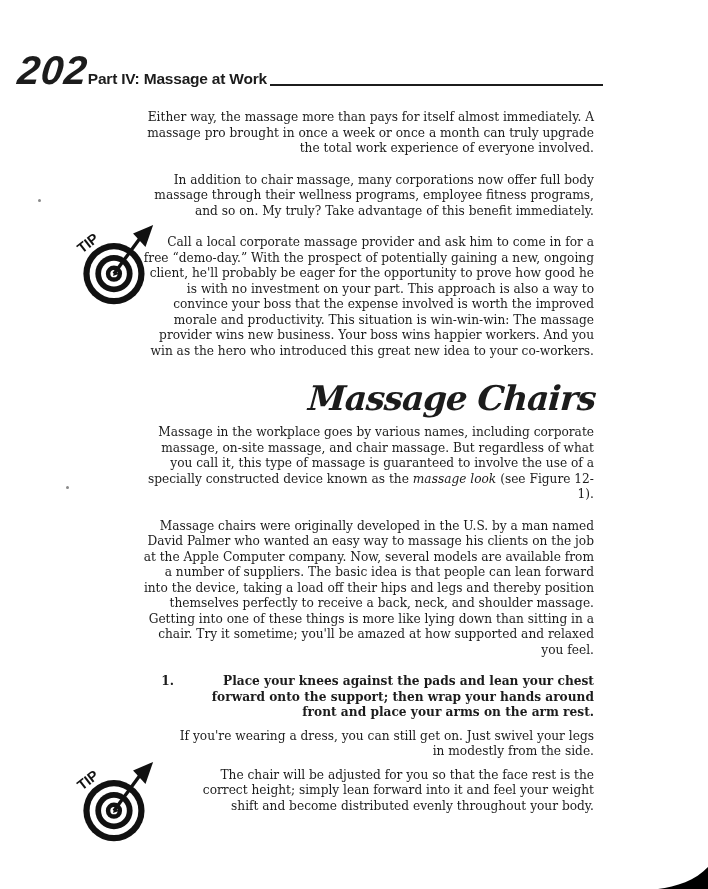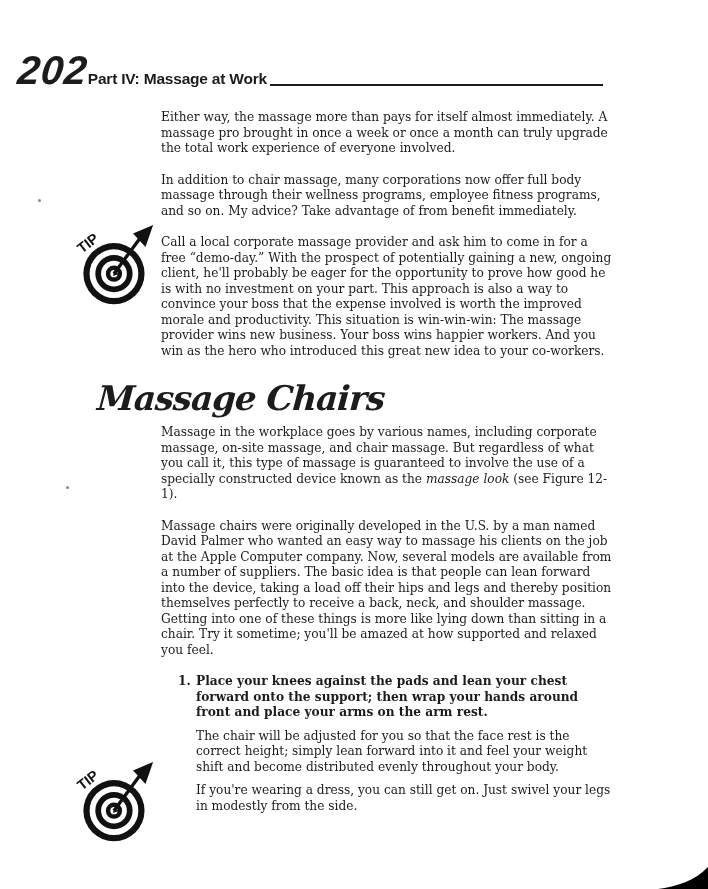--- a/index.html
+++ b/index.html
@@ -43,25 +43,25 @@
     flex: 1;
     border-bottom: 2px solid #1c1c1c;
     margin-left: 3px;
     margin-bottom: 4px;
     min-width: 40px;
   }
   
   .content {
     position: absolute;
     top: 110px;
-    left: 161px;
+    left: 139px;
     width: 455px;
     font-size: 12.2px;
     line-height: 15.5px;
-    text-align: left;
+    text-align: right;
   }
   .content p { margin: 0 0 16px 0; }
   .section-heading {
     font-family: "DejaVu Serif", serif;
     font-weight: bold;
     font-style: italic;
     font-size: 34px;
     line-height: 40px;
     letter-spacing: -1px;
     margin: 19px 0 7px -65px;
@@ -130,39 +130,39 @@
       <polygon points="66,14 87,5 79,28" fill="#111"></polygon>
       <polygon points="46.5,53 51,56.5 45,58.5" fill="#111"></polygon>
       <text x="8" y="30" transform="rotate(-38 18 26)" font-family="Liberation Sans, sans-serif" font-weight="bold" font-size="15" fill="#111">TIP</text>
     </svg>
   </div>
 
   <div class="content">
 
     <p>Either way, the massage more than pays for itself almost immediately. A massage pro brought in once a week or once a month can truly upgrade the total work experience of everyone involved.</p>
 
-    <p>In addition to chair massage, many corporations now offer full body massage through their wellness programs, employee fitness programs, and so on. My advice? Take advantage of from benefit immediately.</p>
+    <p>In addition to chair massage, many corporations now offer full body massage through their wellness programs, employee fitness programs, and so on. My truly? Take advantage of this benefit immediately.</p>
 
     <p>Call a local corporate massage provider and ask him to come in for a free “demo-day.” With the prospect of potentially gaining a new, ongoing client, he'll probably be eager for the opportunity to prove how good he is with no investment on your part. This approach is also a way to convince your boss that the expense involved is worth the improved morale and productivity. This situation is win-win-win: The massage provider wins new business. Your boss wins happier workers. And you win as the hero who introduced this great new idea to your co-workers.</p>
 
     <div class="section-heading">Massage Chairs</div>
 
     <p><span>Massage in the workplace goes by various names, including corporate massage, on-site massage, and chair massage. But regardless of what you call it, this type of massage is guaranteed to involve the use of a specially constructed device known as the </span><span class="em">massage look</span><span> (see Figure 12-1).</span></p>
 
     <p>Massage chairs were originally developed in the U.S. by a man named David Palmer who wanted an easy way to massage his clients on the job at the Apple Computer company. Now, several models are available from a number of suppliers. The basic idea is that people can lean forward into the device, taking a load off their hips and legs and thereby position themselves perfectly to receive a back, neck, and shoulder massage. Getting into one of these things is more like lying down than sitting in a chair. Try it sometime; you'll be amazed at how supported and relaxed you feel.</p>
 
 
     <div class="step">
       <div class="step-num">1.</div>
       <div class="step-body">Place your knees against the pads and lean your chest forward onto the support; then wrap your hands around front and place your arms on the arm rest.</div>
     </div>
 
+    <p class="sub-para">If you're wearing a dress, you can still get on. Just swivel your legs in modestly from the side.</p>
+
     <p class="sub-para">The chair will be adjusted for you so that the face rest is the correct height; simply lean forward into it and feel your weight shift and become distributed evenly throughout your body.</p>
-
-    <p class="sub-para">If you're wearing a dress, you can still get on. Just swivel your legs in modestly from the side.</p>
 
   </div>
 
   <div class="speck speck-1"></div>
   <div class="speck speck-2"></div>
 
   <svg class="page-curl" width="50" height="22" viewBox="0 0 50 22">
     <path d="M0,22 C18,20 38,13 50,0 L50,22 Z" fill="#000"></path>
   </svg>
 

